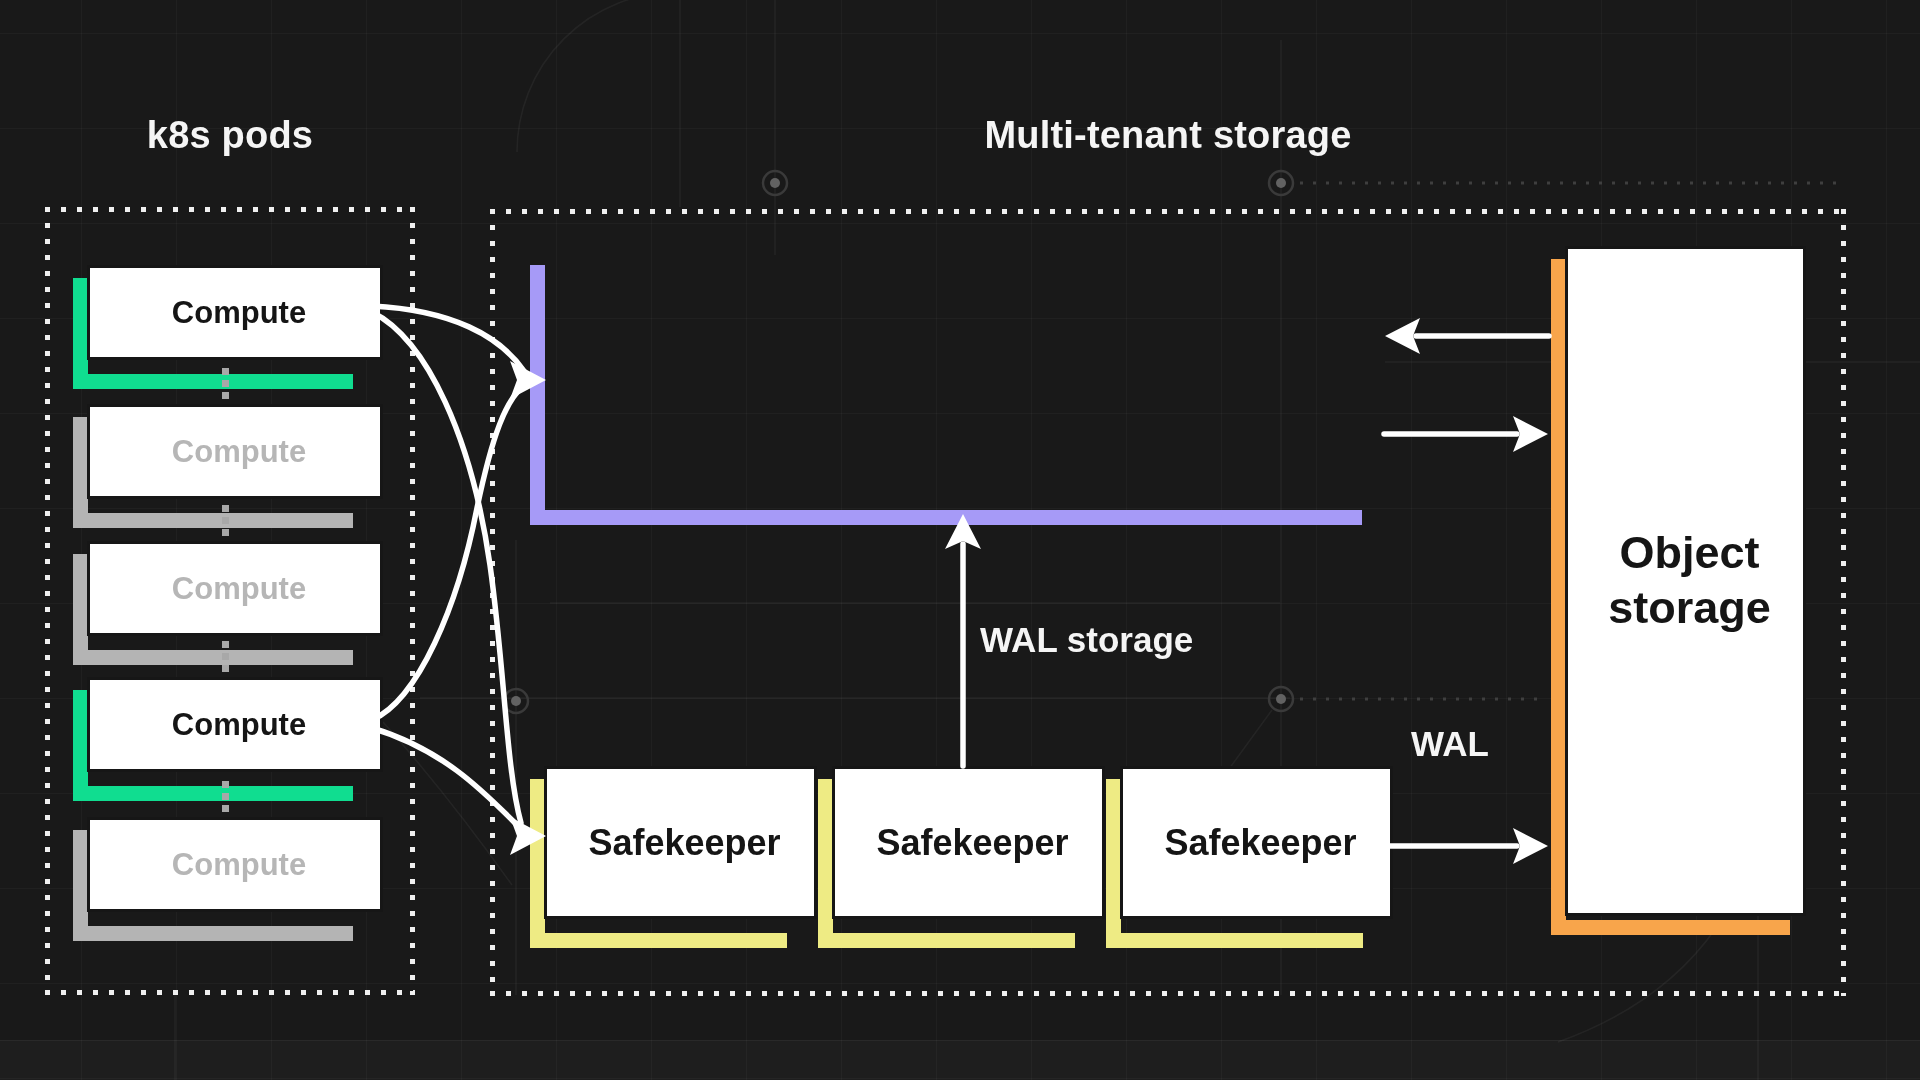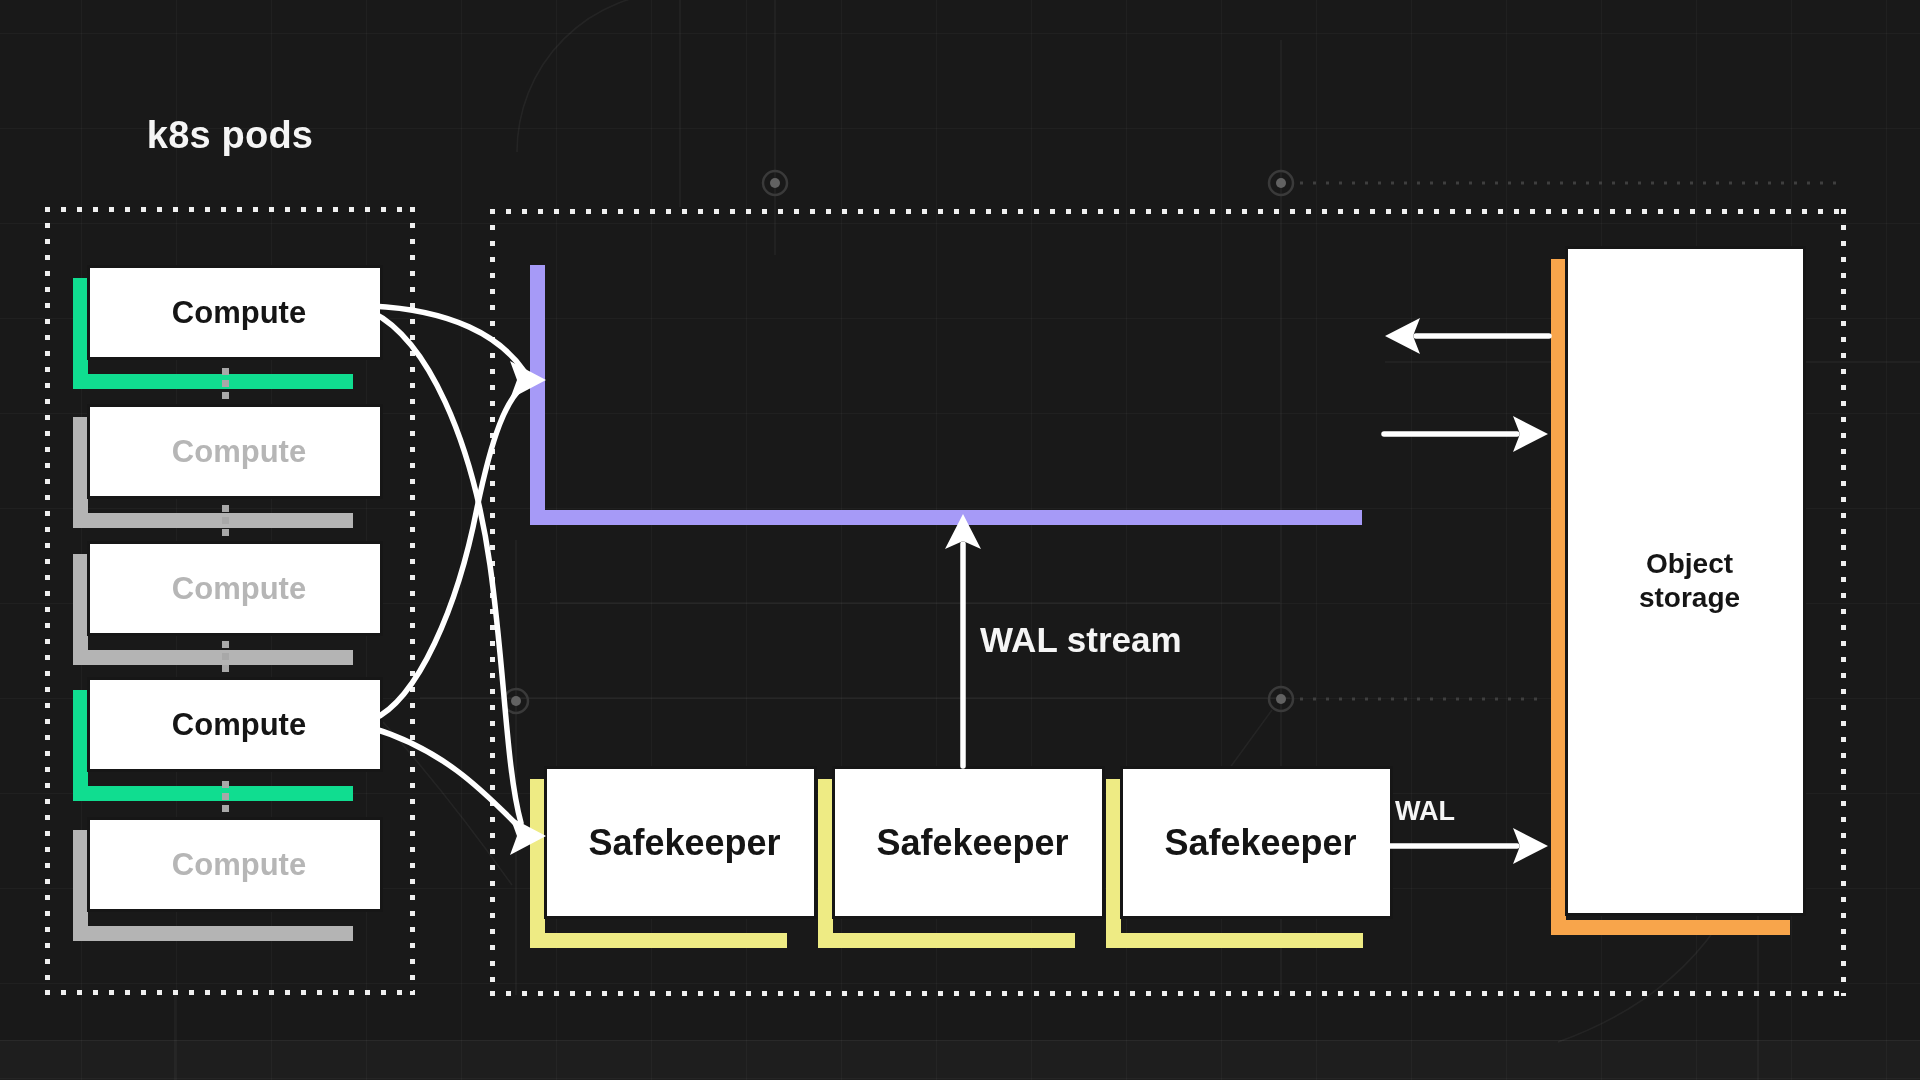--- a/index.html
+++ b/index.html
@@ -80,20 +80,21 @@
       <circle cx="775" cy="183" r="5"></circle>
       <circle cx="1281" cy="183" r="5"></circle>
       <circle cx="516" cy="701" r="5"></circle>
       <circle cx="1281" cy="699" r="5"></circle>
     </g>
   </svg>
 
   <div class="bottom-band"></div>
 
   <div class="zone-title" style="left:45px;top:114px;width:370px;">k8s pods</div>
+  <div class="zone-title" style="left:490px;top:114px;width:1356px;">Multi-tenant storage</div>
 
   <div class="dotted-frame" style="left:45px;top:207px;width:370px;height:788px;"></div>
   <div class="dotted-frame" style="left:490px;top:209px;width:1356px;height:787px;"></div>
 
   <div class="accent green pod-accent" style="top:278px;"></div>
   <div class="node pod" style="top:268px;" data-state="active">Compute</div>
 
   <div class="gap-dots" style="top:368px;"></div>
 
   <div class="accent gray pod-accent" style="top:417px;"></div>
@@ -119,21 +120,21 @@
   <div class="accent yellow" style="left:530px;top:779px;width:242px;height:154px;"></div>
   <div class="node" style="left:547px;top:769px;width:259px;height:147px;font-size:36px;">Safekeeper</div>
 
   <div class="accent yellow" style="left:818px;top:779px;width:242px;height:154px;"></div>
   <div class="node" style="left:835px;top:769px;width:259px;height:147px;font-size:36px;">Safekeeper</div>
 
   <div class="accent yellow" style="left:1106px;top:779px;width:242px;height:154px;"></div>
   <div class="node" style="left:1123px;top:769px;width:259px;height:147px;font-size:36px;">Safekeeper</div>
 
   <div class="accent orange" style="left:1551px;top:259px;width:224px;height:661px;"></div>
-  <div class="node" style="left:1568px;top:249px;width:227px;height:664px;font-size:28px;line-height:1.22;">
+  <div class="node" style="left:1568px;top:249px;width:227px;height:664px;font-size:45px;line-height:1.22;">
     <span style="display:block;width:170px;text-align:center;">Object storage</span>
   </div>
 
   <svg class="layer" width="1920" height="1080">
     <g stroke="var(--arrow)" stroke-width="5.5" fill="none" stroke-linecap="round">
       <path d="M 372,306 C 452,310 500,336 524,371"></path>
       <path d="M 372,312 C 428,340 472,440 490,565 C 505,672 506,768 521,823"></path>
       <path d="M 372,720 C 418,700 458,606 477,508 C 493,432 506,402 522,387"></path>
       <path d="M 372,728 C 445,750 486,794 519,827"></path>
       <line x1="963" y1="766" x2="963" y2="544"></line>
@@ -144,16 +145,16 @@
     <g fill="var(--arrow)">
       <polygon points="546,380 510,361 517,380 510,399"></polygon>
       <polygon points="546,836 510,817 517,836 510,855"></polygon>
       <polygon points="963,514 945,549 963,541 981,549"></polygon>
       <polygon points="1385,336 1420,318 1413,336 1420,354"></polygon>
       <polygon points="1548,434 1513,416 1520,434 1513,452"></polygon>
       <polygon points="1548,846 1513,828 1520,846 1513,864"></polygon>
     </g>
   </svg>
 
-  <div class="edge-label" style="left:980px;top:620px;font-size:35px;">WAL stream</div>
-  <div class="edge-label" style="left:1395px;top:796px;width:110px;font-size:27px;">WAL</div>
+  <div class="edge-label" style="left:980px;top:620px;font-size:35px;">WAL storage</div>
+  <div class="edge-label" style="left:1395px;top:724px;width:110px;text-align:center;font-size:35px;">WAL</div>
 
 </div>
 
 </body></html>

